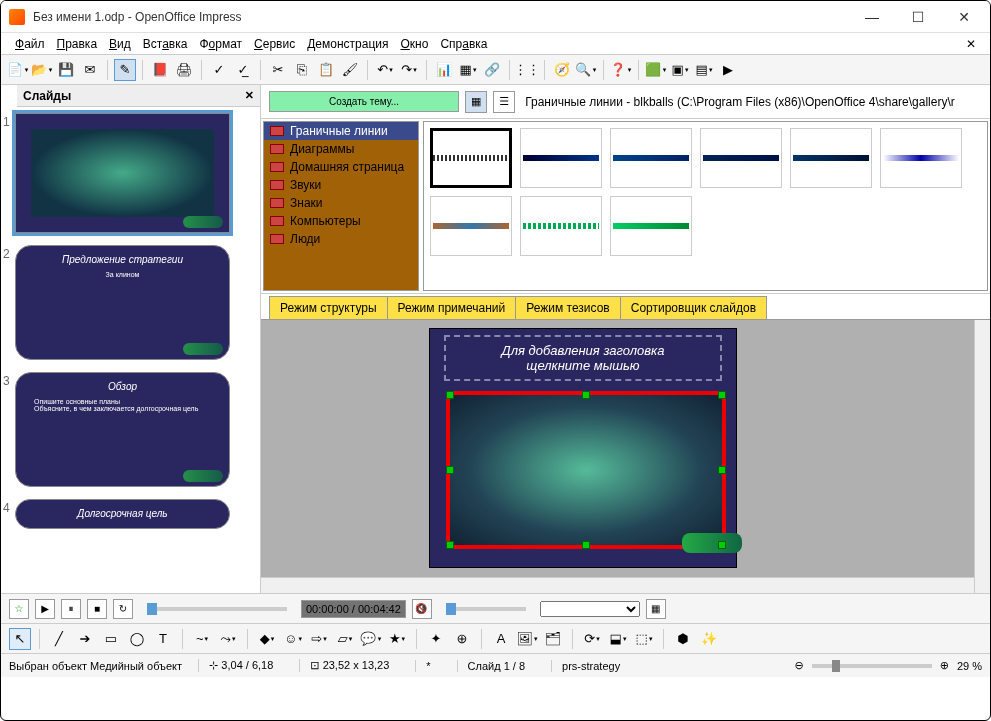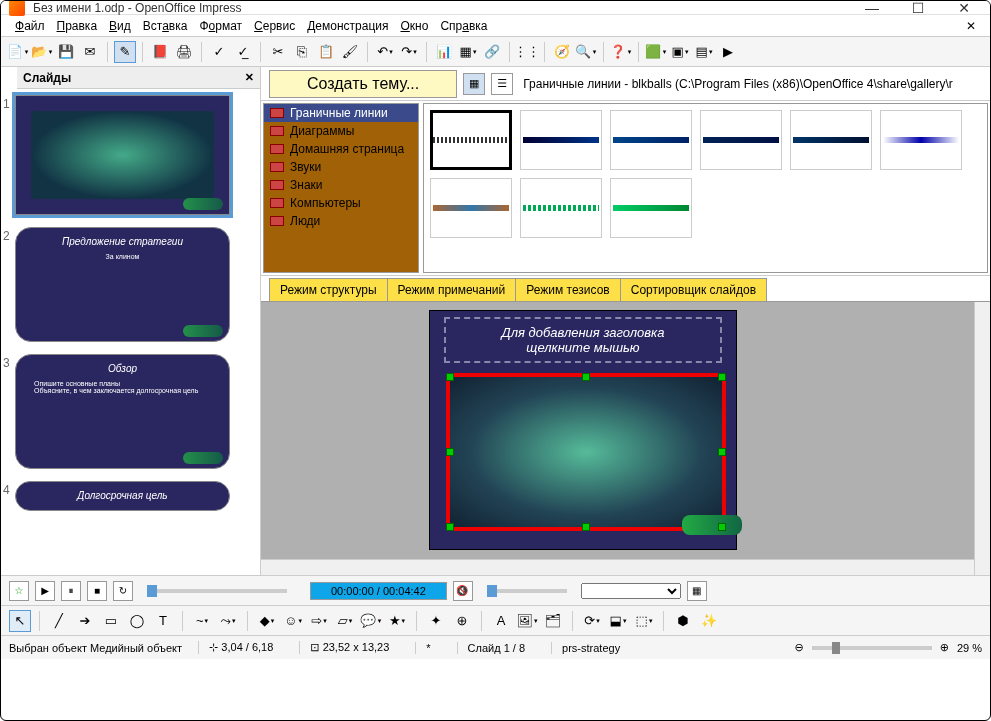--- a/index.html
+++ b/index.html
@@ -1,19 +1,19 @@
 <!DOCTYPE html>
 <html><head>
 <meta charset="utf-8">
 <style>
 * { box-sizing: border-box; margin: 0; padding: 0; font-family: Tahoma, Arial, sans-serif; }
 body { background: #fff; width: 991px; height: 721px; overflow: hidden; position: relative; border: 1px solid #000; border-radius: 6px; }
 
 
-.titlebar { height: 14px; background: #fff; display: flex; align-items: center; padding: 0 8px; border-bottom: 1px solid #e0e0e0; }
+.titlebar { height: 32px; background: #fff; display: flex; align-items: center; padding: 0 8px; border-bottom: 1px solid #e0e0e0; }
 .titlebar .app-icon { width: 16px; height: 16px; background: linear-gradient(135deg,#f80,#f40); border-radius: 2px; margin-right: 8px; }
 .titlebar .title { font-size: 12px; color: #333; flex: 1; }
 .win-btns { display: flex; gap: 18px; margin-right: 4px; }
 .win-btn { width: 28px; height: 20px; display: flex; align-items: center; justify-content: center; font-size: 14px; color: #333; }
 
 
 .menubar { height: 22px; display: flex; align-items: center; padding: 0 8px; font-size: 12px; border-bottom: 1px solid #ccc; }
 .menubar span { padding: 2px 6px; }
 .menubar span u { text-decoration: underline; }
 .menubar .close-x { margin-left: auto; font-size: 12px; }
@@ -35,21 +35,21 @@
 .thumb-box { width: 215px; height: 120px; background: #2a2760; border: 1px solid #888; position: relative; overflow: hidden; }
 .thumb-box.selected { outline: 3px solid #5b9bd5; }
 .thumb-box.small { height: 115px; border-radius: 16px; }
 .thumb-title { color: #fff; font-size: 10px; font-style: italic; text-align: center; padding-top: 8px; }
 .thumb-sub { color: #fff; font-size: 7px; text-align: left; padding: 6px 18px; }
 .thumb-game { position: absolute; top: 15px; left: 15px; right: 15px; bottom: 15px; background: radial-gradient(ellipse at center, #4a8, #134 70%); border-radius: 4px; }
 .thumb-deco { position: absolute; right: 6px; bottom: 4px; width: 40px; height: 12px; background: linear-gradient(90deg,#2a4,#164); border-radius: 6px; opacity: 0.8; }
 
 .right-area { flex: 1; display: flex; flex-direction: column; }
 .gallery-top { height: 34px; display: flex; align-items: center; padding: 4px 8px; gap: 6px; border-bottom: 1px solid #ccc; }
-.gallery-btn { border: 1px solid #999; padding: 4px 37px; font-size: 16px; background: #fef9c3; }
+.gallery-btn { border: 1px solid #999; padding: 4px 59px; font-size: 10px; background: #86efac; }
 .gallery-view { width: 22px; height: 22px; border: 1px solid #999; display: flex; align-items: center; justify-content: center; font-size: 11px; }
 .gallery-view.active { background: #d0e0f0; }
 .gallery-path { font-size: 12px; margin-left: 4px; }
 
 .gallery-body { height: 175px; display: flex; border-bottom: 1px solid #ccc; }
 .gallery-cats { width: 156px; border: 1px solid #999; margin: 2px; overflow-y: auto; font-size: 12px; background: #a16207; }
 .cat-item { padding: 2px 6px; display: flex; align-items: center; gap: 6px; }
 .cat-item.selected { background: #3a4a8a; color: #fff; }
 .cat-icon { width: 14px; height: 10px; background: #c44; border: 1px solid #800; }
 .gallery-thumbs { flex: 1; border: 1px solid #999; margin: 2px; padding: 6px; overflow: auto; display: flex; flex-wrap: wrap; gap: 8px; align-content: flex-start; }
@@ -69,21 +69,21 @@
 .media-deco { position: absolute; right: -20px; bottom: -8px; width: 60px; height: 20px; background: linear-gradient(90deg,#2a4,#164); border-radius: 8px; }
 .handle { position: absolute; width: 8px; height: 8px; background: #0c0; border: 1px solid #060; }
 .scrollv { position: absolute; right: 0; top: 0; bottom: 0; width: 16px; background: #f0f0f0; border-left: 1px solid #ccc; }
 .scrollh { position: absolute; left: 0; right: 16px; bottom: 0; height: 16px; background: #f0f0f0; border-top: 1px solid #ccc; }
 
 
 .media-bar { height: 30px; border-top: 1px solid #ccc; background: #f5f5f5; display: flex; align-items: center; padding: 0 8px; gap: 6px; font-size: 11px; }
 .mbtn { width: 20px; height: 20px; border: 1px solid #999; display: flex; align-items: center; justify-content: center; font-size: 10px; background: #fff; }
 .mslider { flex: 0 0 140px; height: 4px; background: #ccc; position: relative; margin: 0 8px; }
 .mslider .thumb { position: absolute; left: 0; top: -4px; width: 10px; height: 12px; background: #5b9bd5; }
-.timecode { border: 1px solid #999; padding: 2px 20px; background: #0ea5e9; font-size: 11px; margin-left: 9px; }
+.timecode { border: 1px solid #999; padding: 2px 4px; background: #737373; font-size: 11px; }
 
 .draw-bar { height: 30px; border-top: 1px solid #ccc; background: #f5f5f5; display: flex; align-items: center; padding: 0 8px; gap: 4px; }
 
 .status-bar { height: 24px; border-top: 1px solid #ccc; background: #f5f5f5; display: flex; align-items: center; padding: 0 8px; font-size: 11px; gap: 16px; }
 .status-bar .cell { border-left: 1px solid #ccc; padding: 0 10px; }
 .zoom-area { margin-left: auto; display: flex; align-items: center; gap: 8px; }
 .zslider { width: 120px; height: 4px; background: #ccc; position: relative; }
 .zslider .zthumb { position: absolute; left: 20px; top: -4px; width: 8px; height: 12px; background: #888; }
 </style>
 </head>

